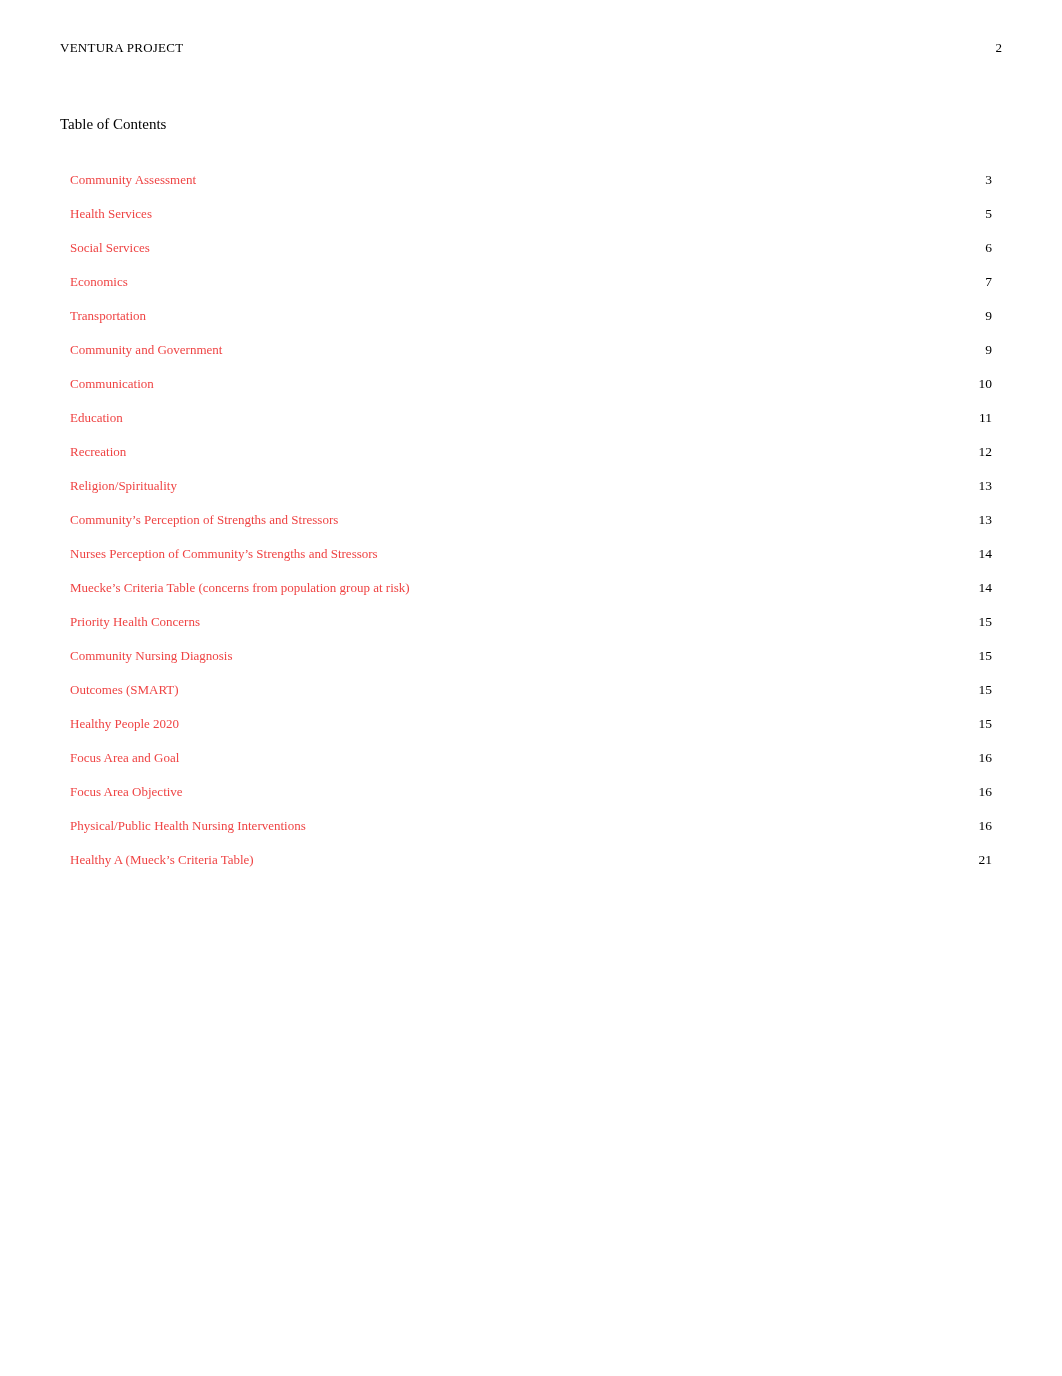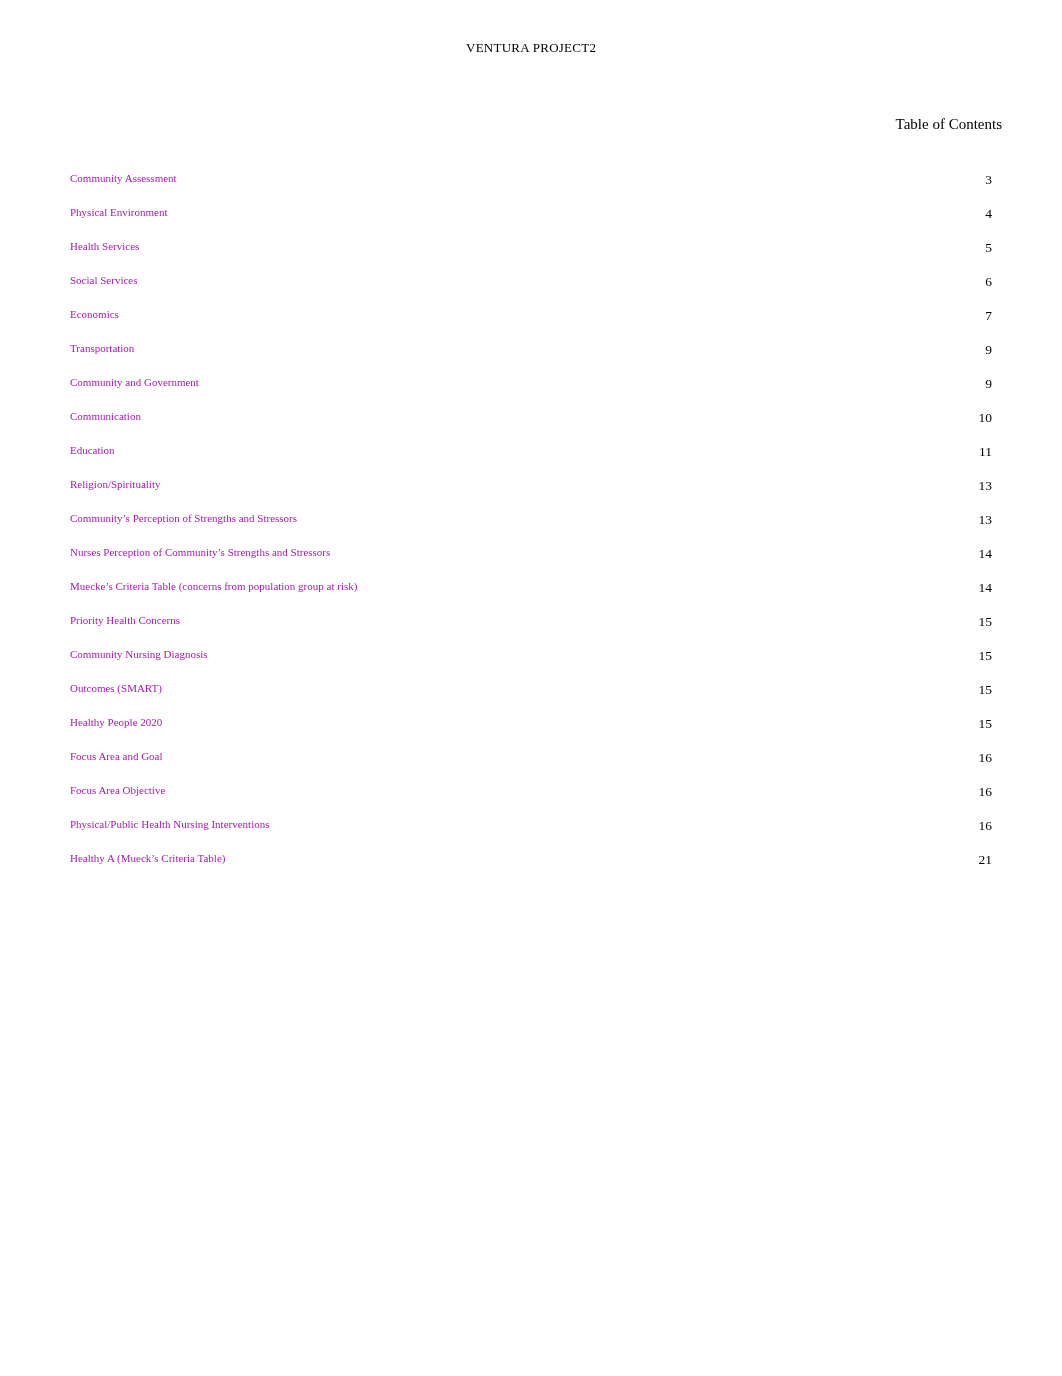--- a/index.html
+++ b/index.html
@@ -13,55 +13,55 @@
       font-family: "Times New Roman", Times, serif;
       font-size: 14px;
       color: #000000;
       width: 1062px;
       min-height: 1376px;
       padding: 40px 60px 60px 60px;
     }
 
     .header {
       display: flex;
-      justify-content: center;
+      justify-content: space-between;
       align-items: flex-start;
       margin-bottom: 60px;
     }
 
     .project-title {
       font-size: 13px;
       font-weight: normal;
       letter-spacing: 0.02em;
     }
 
     .page-number-header {
       font-size: 13px;
     }
 
     .toc-title {
-      text-align: right;
+      text-align: left;
       font-size: 15px;
       font-weight: normal;
       margin-bottom: 30px;
     }
 
     .toc-table {
       width: 100%;
       border-collapse: collapse;
     }
 
     .toc-table tr td {
       padding: 9px 0px;
       vertical-align: top;
     }
 
     .toc-table tr td:first-child {
-      font-size: 11px;
-      color: #a21caf;
+      font-size: 13px;
+      color: #ef4444;
       padding-left: 10px;
     }
 
     .toc-table tr td:last-child {
       text-align: right;
       font-size: 13.5px;
       padding-right: 10px;
       white-space: nowrap;
     }
   </style>
@@ -73,24 +73,20 @@
   <span class="page-number-header">2</span>
 </div>
 
 <div class="toc-title">Table of Contents</div>
 
 <table class="toc-table">
   <tbody id="toc-body">
   <tr>
         <td>Community Assessment</td>
         <td>3</td>
-      </tr>
-      <tr>
-        <td>Physical Environment</td>
-        <td>4</td>
       </tr>
       <tr>
         <td>Health Services</td>
         <td>5</td>
       </tr>
       <tr>
         <td>Social Services</td>
         <td>6</td>
       </tr>
       <tr>
@@ -105,20 +101,24 @@
         <td>Community and Government</td>
         <td>9</td>
       </tr>
       <tr>
         <td>Communication</td>
         <td>10</td>
       </tr>
       <tr>
         <td>Education</td>
         <td>11</td>
+      </tr>
+      <tr>
+        <td>Recreation</td>
+        <td>12</td>
       </tr>
       <tr>
         <td>Religion/Spirituality</td>
         <td>13</td>
       </tr>
       <tr>
         <td>Community’s Perception of Strengths and Stressors</td>
         <td>13</td>
       </tr>
       <tr>

